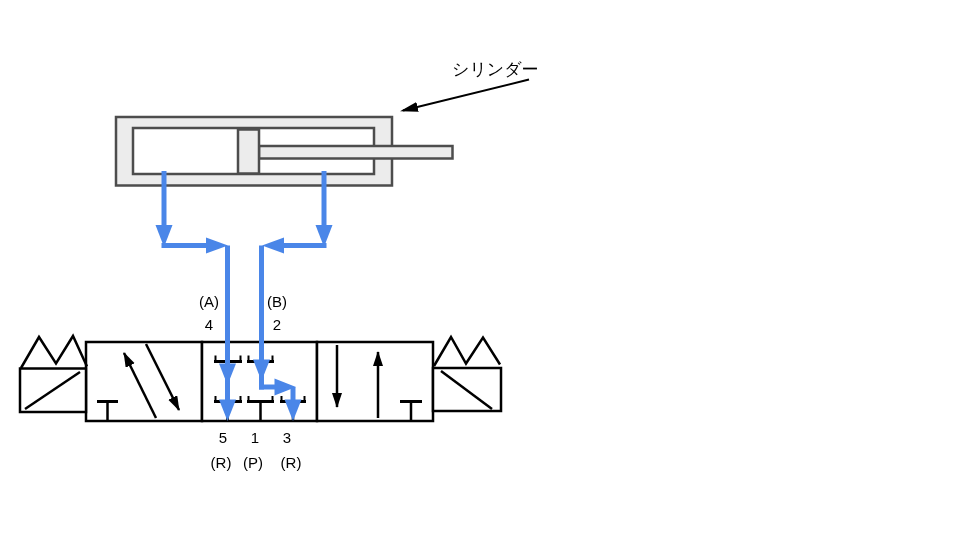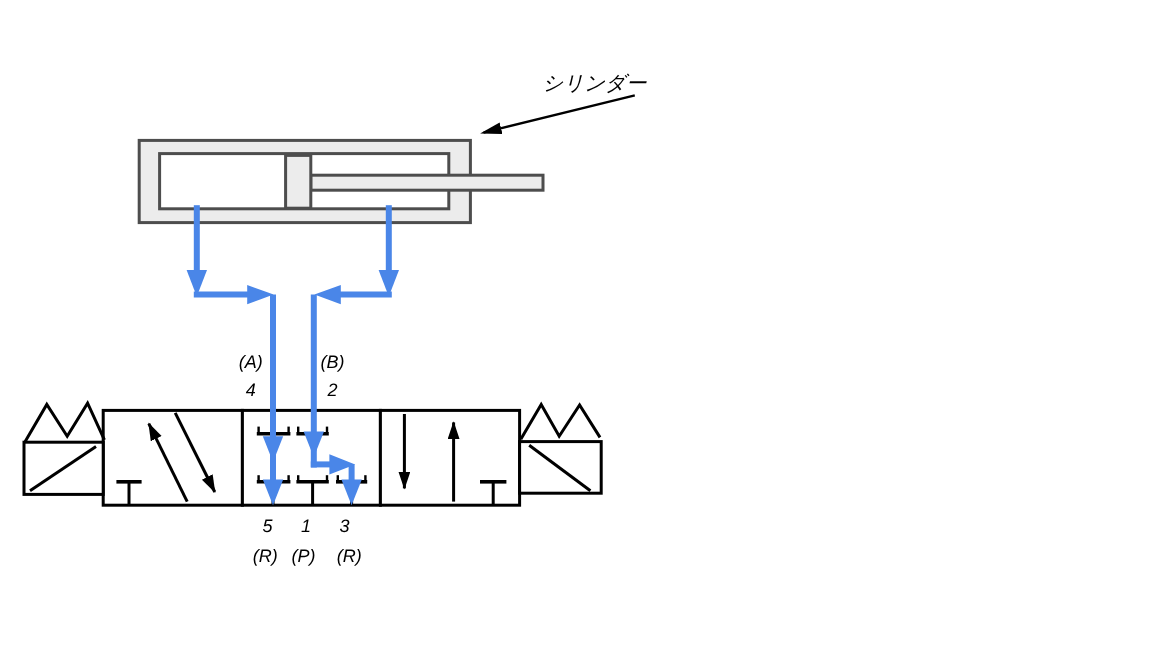--- a/index.html
+++ b/index.html
@@ -3,21 +3,20 @@
 <meta charset="utf-8">
 <style>
   html, body { margin: 0; padding: 0; background: #ffffff; }
   .canvas {
     position: relative;
     width: 960px;
     height: 540px;
     background: #ffffff;
     overflow: hidden;
     font-family: "Liberation Sans", "DejaVu Sans", sans-serif;
-    font-style: italic;
   }
   svg { display: block; }
 
   
   .blk  { stroke: var(--symbol-black, #000); stroke-width: 2.5; fill: none; }
   .bar  { stroke: var(--symbol-black, #000); stroke-width: 3;   fill: none; }
   .tick { stroke: var(--symbol-black, #000); stroke-width: 2;   fill: none; }
   .cellbox { fill: #ffffff; stroke: var(--symbol-black, #000); stroke-width: 2.5; }
 
   

